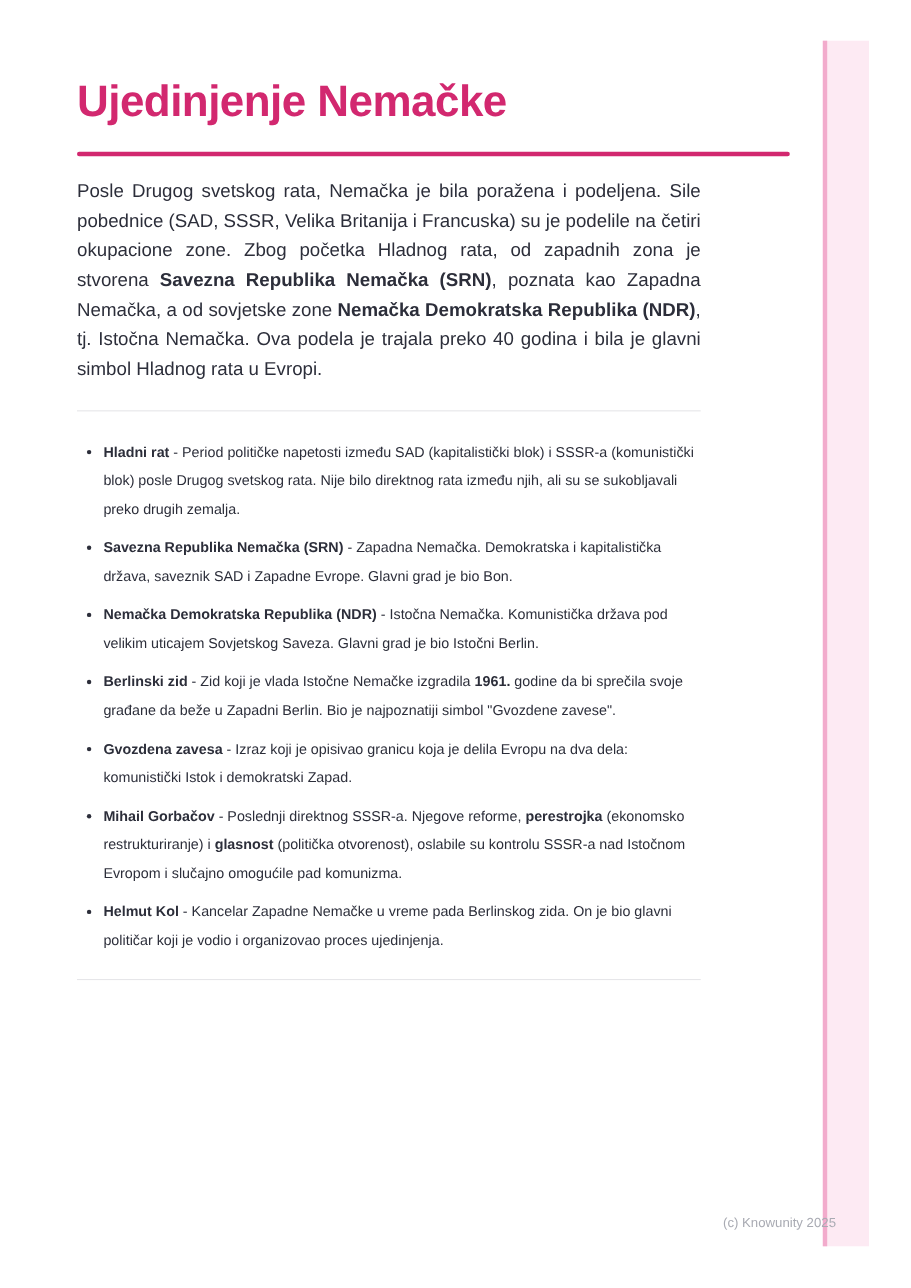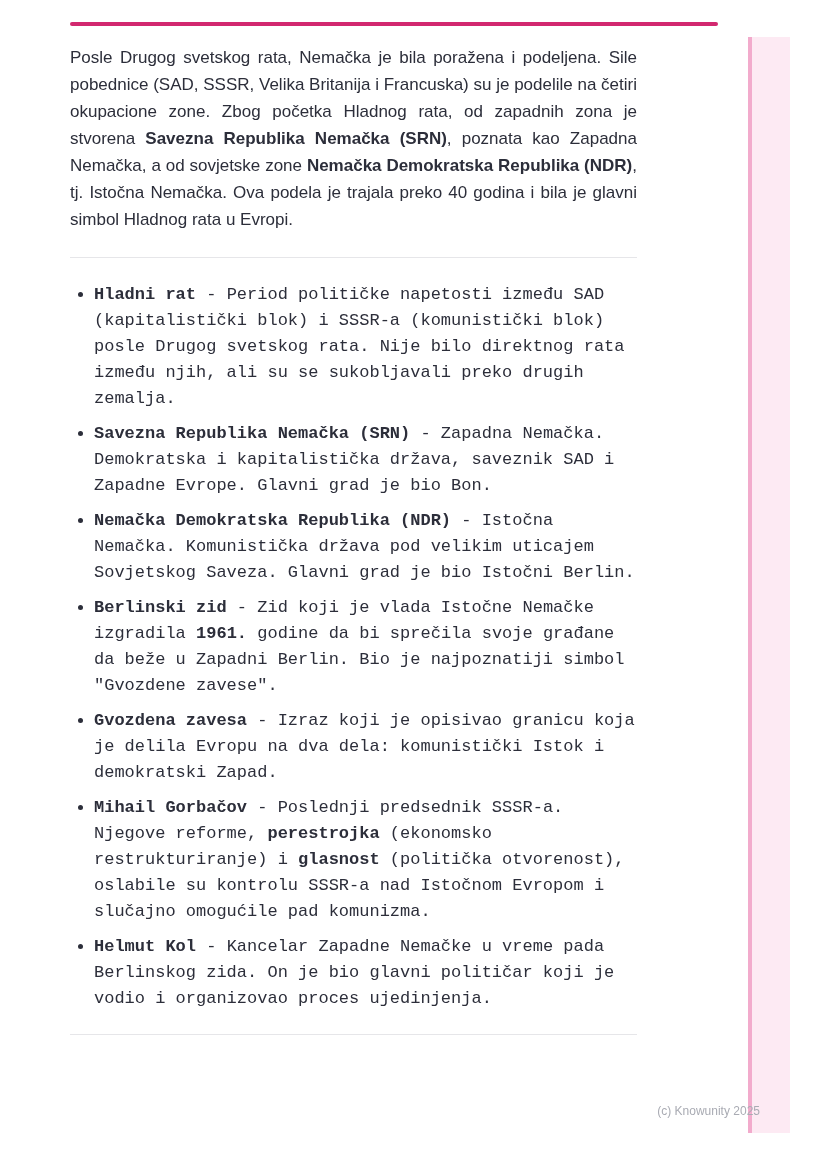--- a/index.html
+++ b/index.html
@@ -81,25 +81,24 @@
   .divider.bottom {
     margin-top: 22px;
   }
 
   ul.key-terms-list {
     margin: 24px 0 0 0;
     padding: 0 0 0 24px;
     list-style: disc;
   }
   ul.key-terms-list li {
-    font-size: 17px;
+    font-size: 13px;
     line-height: 26px;
     margin-bottom: 9px;
     color: #2c2e3a;
-    font-family: Liberation Mono, monospace;
   }
   ul.key-terms-list li:last-child {
     margin-bottom: 4px;
   }
 
   b { font-weight: bold; }
 
   .footer-copyright {
     position: absolute;
     top: 1103px;
@@ -109,32 +108,33 @@
     color: #a9abb3;
     z-index: 3;
   }
 </style>
 </head>
 <body>
 
 <div class="side-stripe"></div>
 
 <div class="content">
+  <h1 class="page-title">Ujedinjenje Nemačke</h1>
   <div class="title-rule"></div>
 
   <p class="intro-paragraph"><span>Posle Drugog svetskog rata, Nemačka je bila poražena i podeljena. Sile pobednice (SAD, SSSR, Velika Britanija i Francuska) su je podelile na četiri okupacione zone. Zbog početka Hladnog rata, od zapadnih zona je stvorena </span><b>Savezna Republika Nemačka (SRN)</b><span>, poznata kao Zapadna Nemačka, a od sovjetske zone </span><b>Nemačka Demokratska Republika (NDR)</b><span>, tj. Istočna Nemačka. Ova podela je trajala preko 40 godina i bila je glavni simbol Hladnog rata u Evropi.</span></p>
 
   <div class="divider"></div>
 
   <ul class="key-terms-list">
       <li><b>Hladni rat</b><span> - Period političke napetosti između SAD (kapitalistički blok) i SSSR-a (komunistički blok) posle Drugog svetskog rata. Nije bilo direktnog rata između njih, ali su se sukobljavali preko drugih zemalja.</span></li>
       <li><b>Savezna Republika Nemačka (SRN)</b><span> - Zapadna Nemačka. Demokratska i kapitalistička država, saveznik SAD i Zapadne Evrope. Glavni grad je bio Bon.</span></li>
       <li><b>Nemačka Demokratska Republika (NDR)</b><span> - Istočna Nemačka. Komunistička država pod velikim uticajem Sovjetskog Saveza. Glavni grad je bio Istočni Berlin.</span></li>
       <li><b>Berlinski zid</b><span> - Zid koji je vlada Istočne Nemačke izgradila </span><b>1961.</b><span> godine da bi sprečila svoje građane da beže u Zapadni Berlin. Bio je najpoznatiji simbol "Gvozdene zavese".</span></li>
       <li><b>Gvozdena zavesa</b><span> - Izraz koji je opisivao granicu koja je delila Evropu na dva dela: komunistički Istok i demokratski Zapad.</span></li>
-      <li><b>Mihail Gorbačov</b><span> - Poslednji predsednik SSSR-a. Njegove reforme, </span><b>perestrojka</b><span> (ekonomsko restrukturiranje) i </span><b>glasnost</b><span> (politička otvorenost), oslabile su kontrolu SSSR-a nad Istočnom Evropom i slučajno omogućile pad komunizma.</span></li>
+      <li><b>Mihail Gorbačov</b><span> - Poslednji direktnog SSSR-a. Njegove reforme, </span><b>perestrojka</b><span> (ekonomsko restrukturiranje) i </span><b>glasnost</b><span> (politička otvorenost), oslabile su kontrolu SSSR-a nad Istočnom Evropom i slučajno omogućile pad komunizma.</span></li>
       <li><b>Helmut Kol</b><span> - Kancelar Zapadne Nemačke u vreme pada Berlinskog zida. On je bio glavni političar koji je vodio i organizovao proces ujedinjenja.</span></li>
     </ul>
 
   <div class="divider bottom"></div>
 </div>
 
 <div class="footer-copyright">(c) Knowunity 2025</div>
 
 </body></html>

